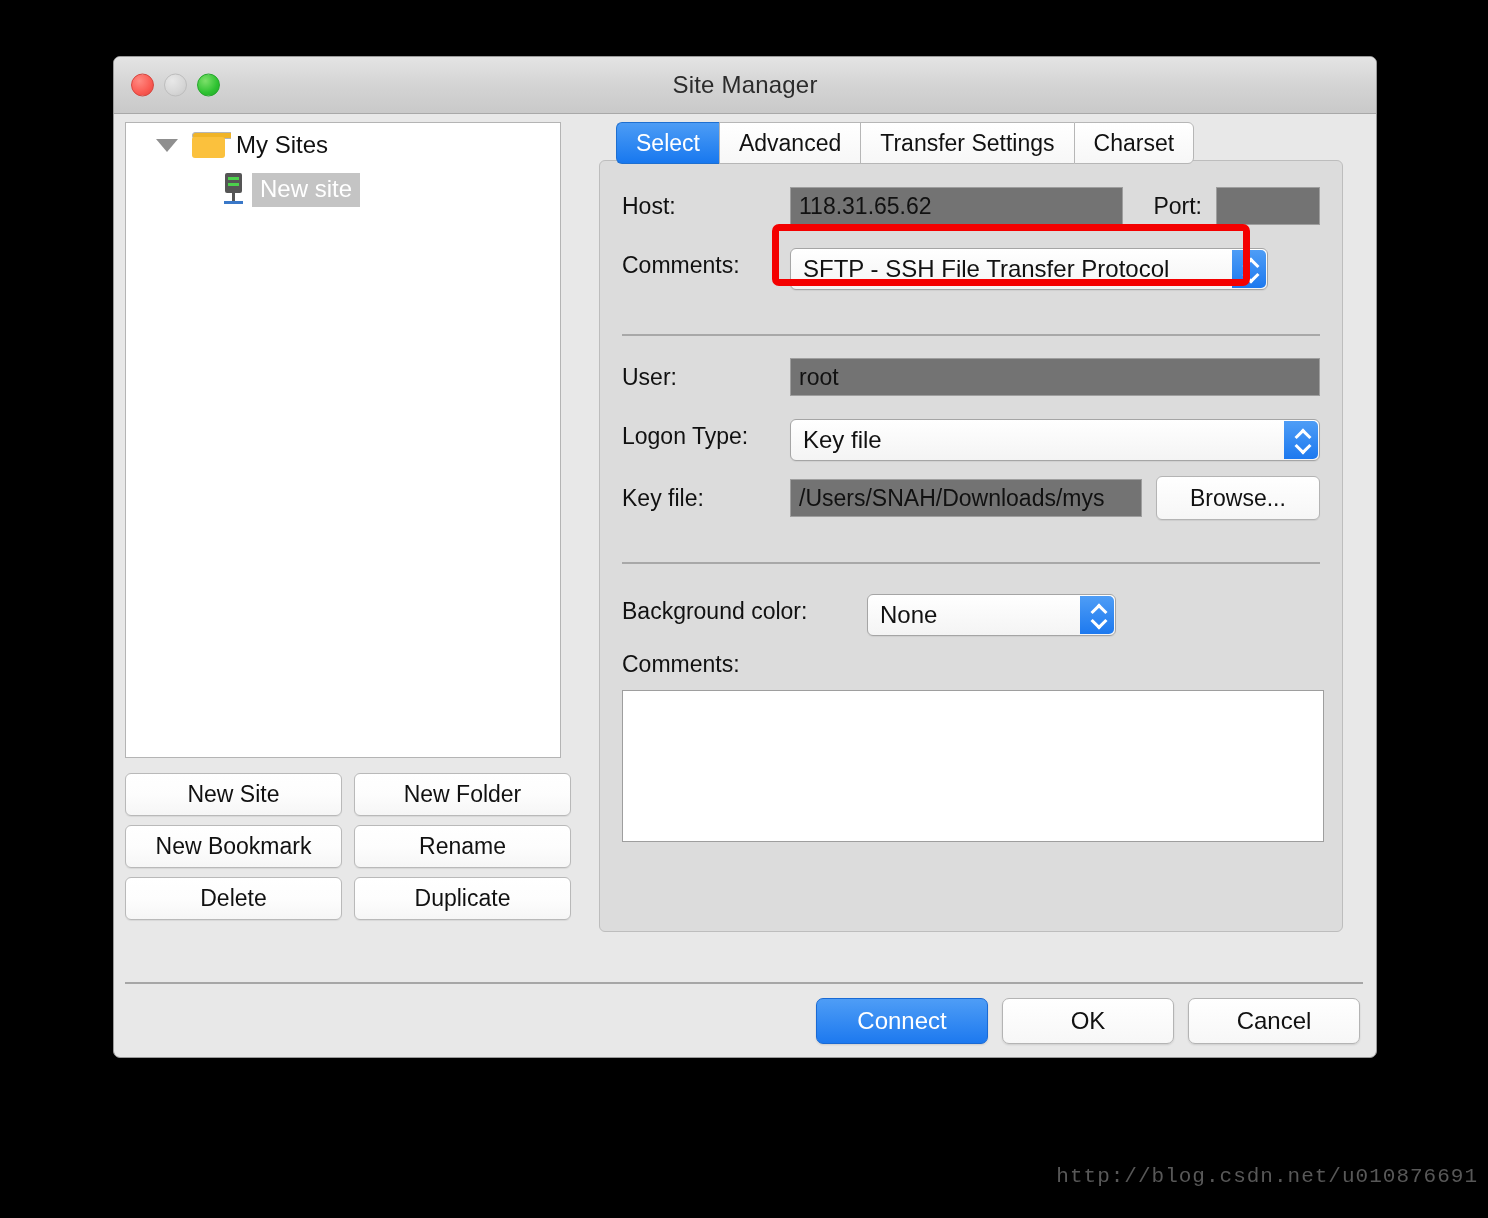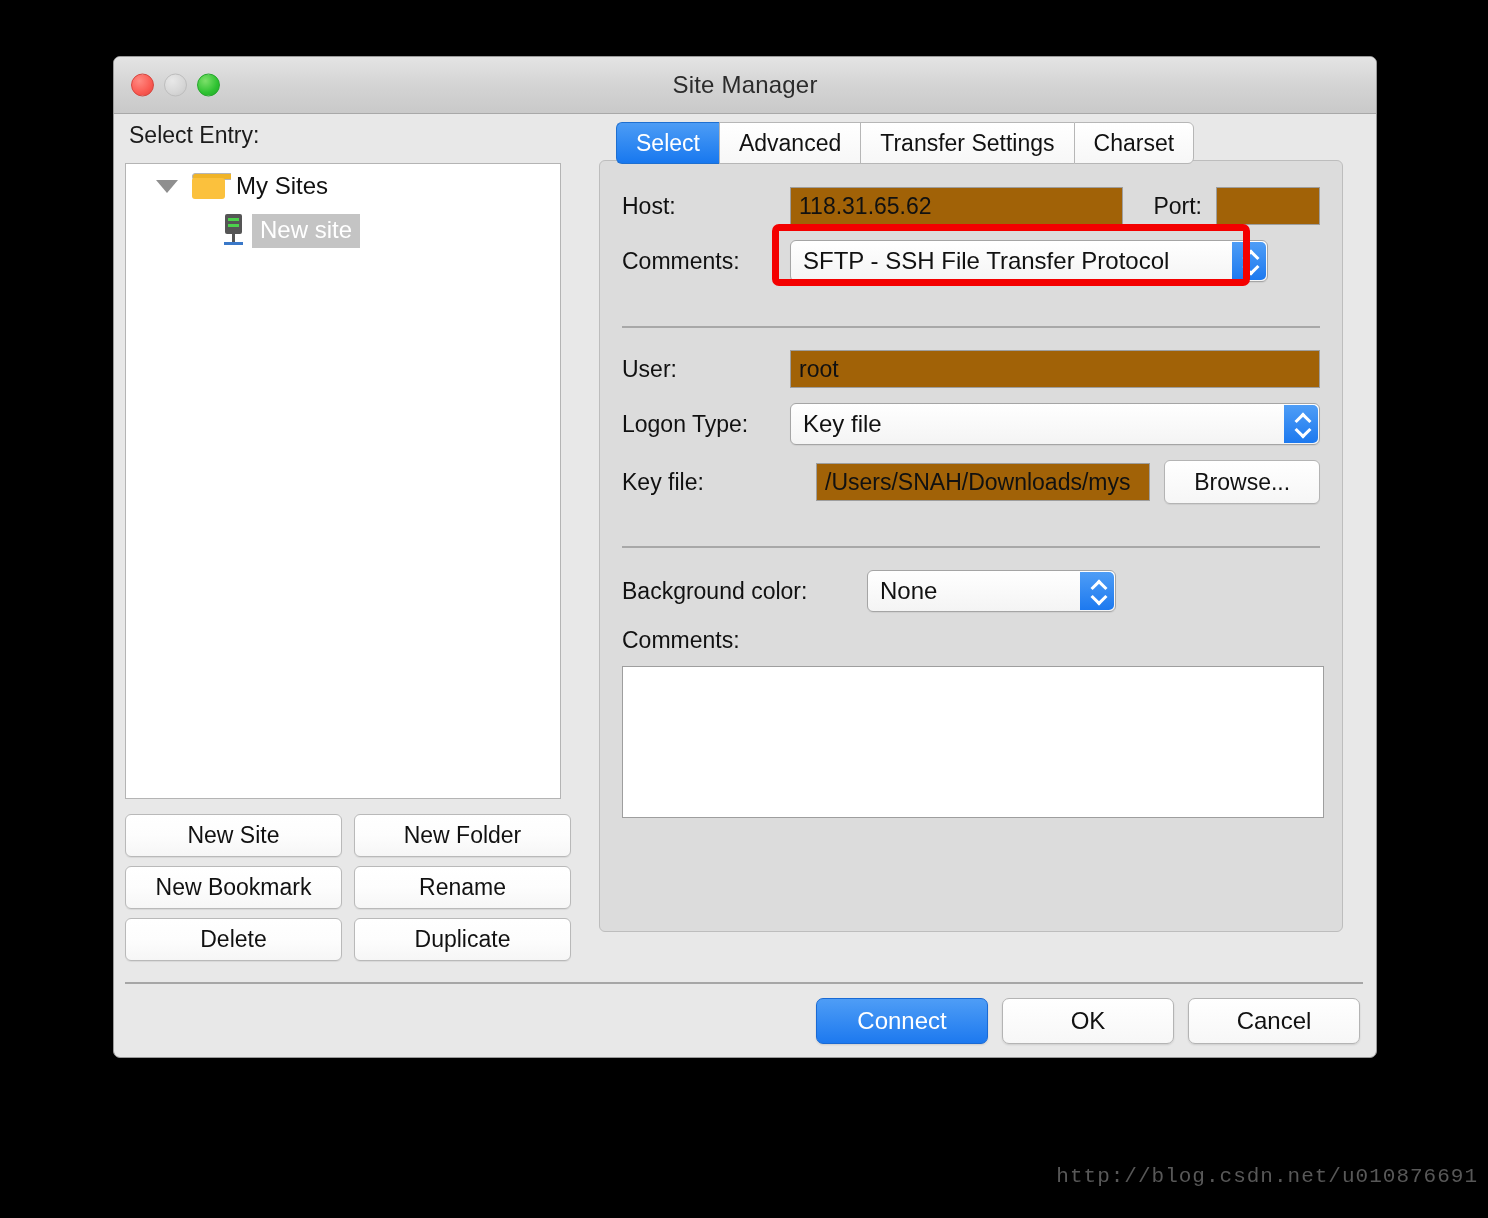--- a/index.html
+++ b/index.html
@@ -121,49 +121,50 @@
     box-sizing: border-box;
     padding: 26px 22px 0 22px;
   }
 
   .frow { display: flex; align-items: center; margin-bottom: 15px; }
   .flabel { font-size: 23px; color: #111; width: 168px; flex: none; }
   .flabel.wide { width: 245px; }
 
   .tinput {
     height: 38px;
-    background: #a16207;
+    background: #737373;
     border: 1px solid #9e9e9e;
     box-sizing: border-box;
     font-size: 23px; color: #111;
     font-family: "Liberation Sans", sans-serif;
     padding: 0 8px;
     outline: none;
     line-height: 36px;
   }
   .tinput.host { width: 336px; }
   .tinput.port { width: 104px; }
   .tinput.user { width: 545px; }
-  .tinput.keyfile { width: 368px; margin-left: 26px; }
+  .tinput.keyfile { width: 368px; }
 
   .portlabel { font-size: 23px; color: #111; margin: 0 14px 0 30px; }
 
   
   .popup {
     position: relative;
     display: inline-flex; align-items: center;
     height: 42px;
     background: linear-gradient(to bottom, #ffffff, #f4f4f4);
     border: 1px solid #a5a5a5;
     border-radius: 6px;
     box-sizing: border-box;
     padding: 0 42px 0 12px;
     font-size: 24px; color: #111;
     cursor: pointer;
     box-shadow: 0 1px 1px rgba(0,0,0,0.06);
+    margin-top: 8px;
   }
   .stepper {
     position: absolute; right: 1px; top: 1px;
     width: 34px; height: 38px;
     background: linear-gradient(to bottom, #4e9df6, #1d79ef);
     border-radius: 0 5px 5px 0;
     display: flex; flex-direction: column; align-items: center; justify-content: center;
     gap: 4px;
   }
   .chev { width: 13px; height: 8px; position: relative; }
@@ -267,21 +268,20 @@
         <div class="light red"></div>
         <div class="light gray"></div>
         <div class="light green"></div>
       </div>
       <div class="title-text">Site Manager</div>
     </div>
 
     <div class="body">
 
       <div class="left">
-        <div class="section-label">Select Entry:</div>
 
         <div class="tree">
           <div class="tree-row">
             <div class="disclosure"></div>
             <div class="folder-icon">
               <div class="tab"></div>
                 <div class="bodyf"></div>
             </div>
             <div class="tree-label">My Sites</div>
           </div>

